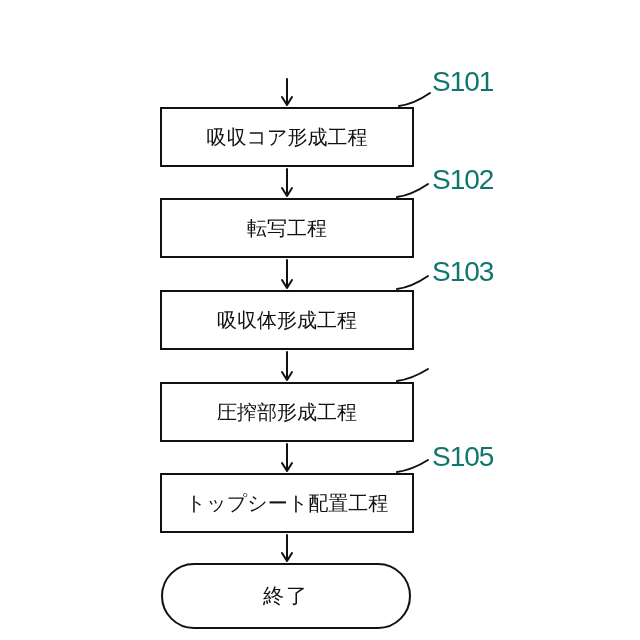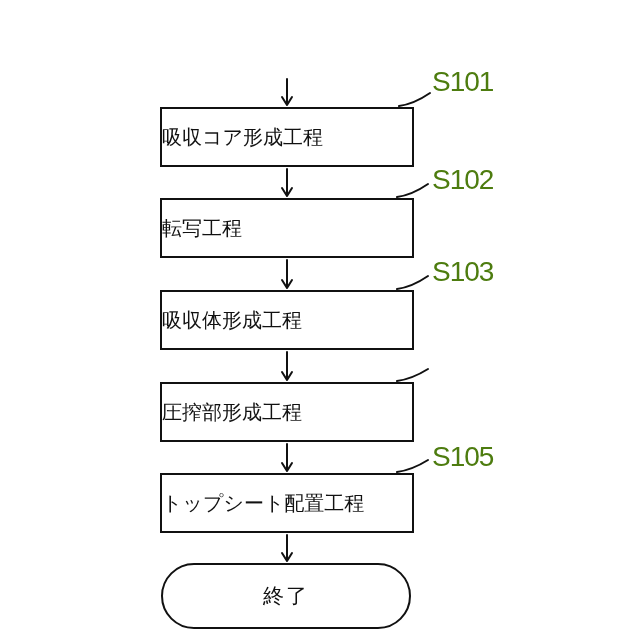--- a/index.html
+++ b/index.html
@@ -37,37 +37,37 @@
   .terminal.end   { top: 563px; }
   .process {
     position: absolute;
     left: 160px;
     width: 254px;
     height: 60px;
     border: 2px solid #111111;
     box-sizing: border-box;
     display: flex;
     align-items: center;
-    justify-content: flex-start;
+    justify-content: center;
     font-size: 20px;
     letter-spacing: 0px;
     background: #ffffff;
   }
   .p1 { top: 107px; }
   .p2 { top: 198px; }
   .p3 { top: 290px; }
   .p4 { top: 382px; }
   .p5 { top: 473px; }
   .tag {
     position: absolute;
     left: 432px;
     font-size: 28px;
     letter-spacing: -1px;
     line-height: 1;
-    color: #4d7c0f;
+    color: #0f766e;
     white-space: nowrap;
   }
   .t1 { top: 68px; }
   .t2 { top: 166px; }
   .t3 { top: 258px; text-align: center; }
   .t4 { top: 352px; }
   .t5 { top: 443px; }
   svg.overlay {
     position: absolute;
     left: 0;

